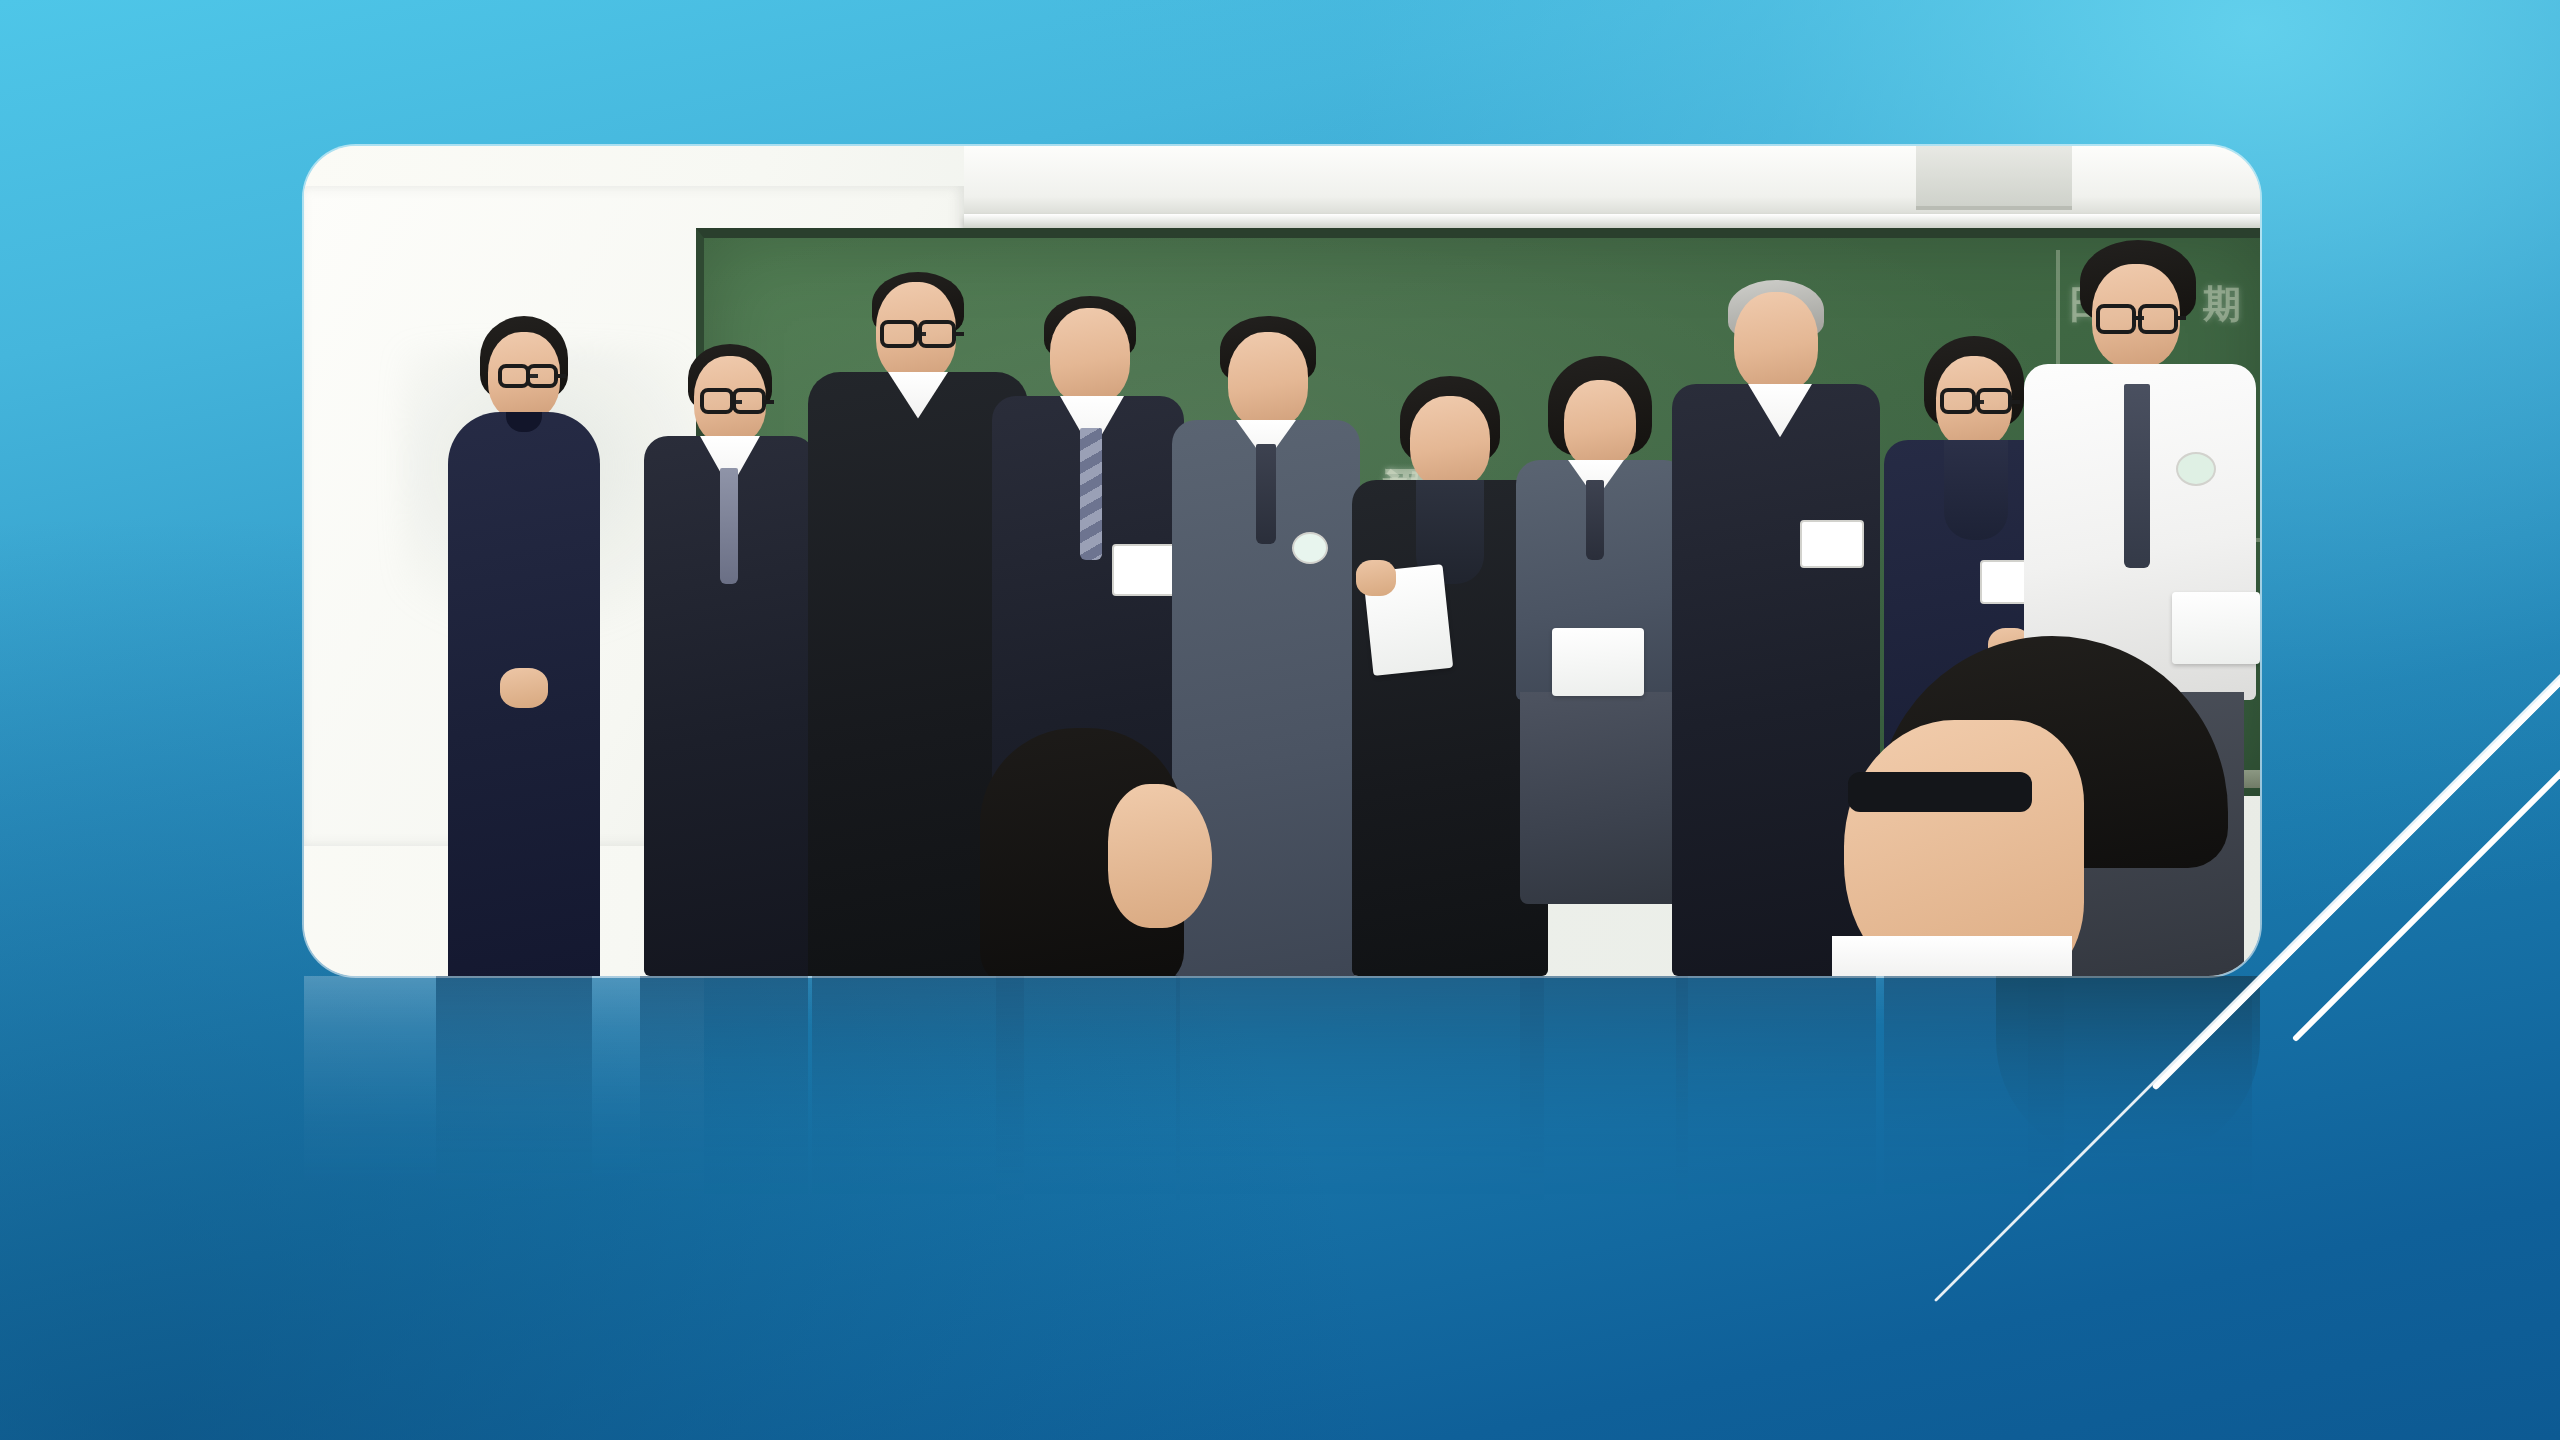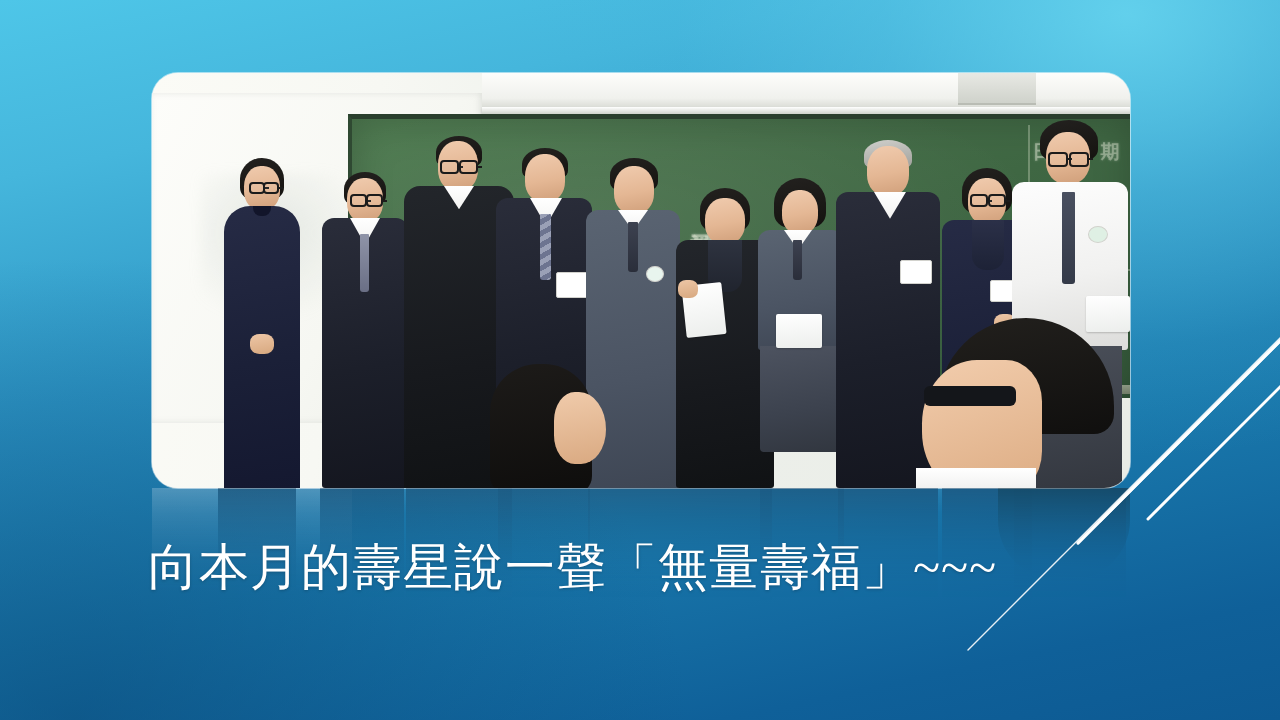--- a/index.html
+++ b/index.html
@@ -375,15 +375,14 @@
     <div style="position:absolute; left:846px; top:0; width:132px; height:92px; background:linear-gradient(180deg, rgba(18,16,14,0.9), rgba(40,60,90,0.05)); border-radius:0 0 60px 60px;"></div>
   </div>
 
   <svg class="deco-lines" width="1280" height="720" viewBox="0 0 1280 720">
     <line x1="968" y1="650" x2="1285" y2="333" stroke="#ffffff" stroke-width="1.4" stroke-opacity="0.9" stroke-linecap="round"></line>
     <line x1="1078" y1="543" x2="1285" y2="336" stroke="#ffffff" stroke-width="3.2" stroke-opacity="1" stroke-linecap="round"></line>
     <line x1="1100" y1="521" x2="1285" y2="336" stroke="#ffffff" stroke-width="3.0" stroke-opacity="0.95" stroke-linecap="round"></line>
     <line x1="1148" y1="519" x2="1285" y2="382" stroke="#ffffff" stroke-width="3.0" stroke-opacity="1" stroke-linecap="round"></line>
   </svg>
 
-  <div class="caption">向本月的壽星說一聲「無量壽福」~~~</div>
 
 </div>
 
 </body></html>

